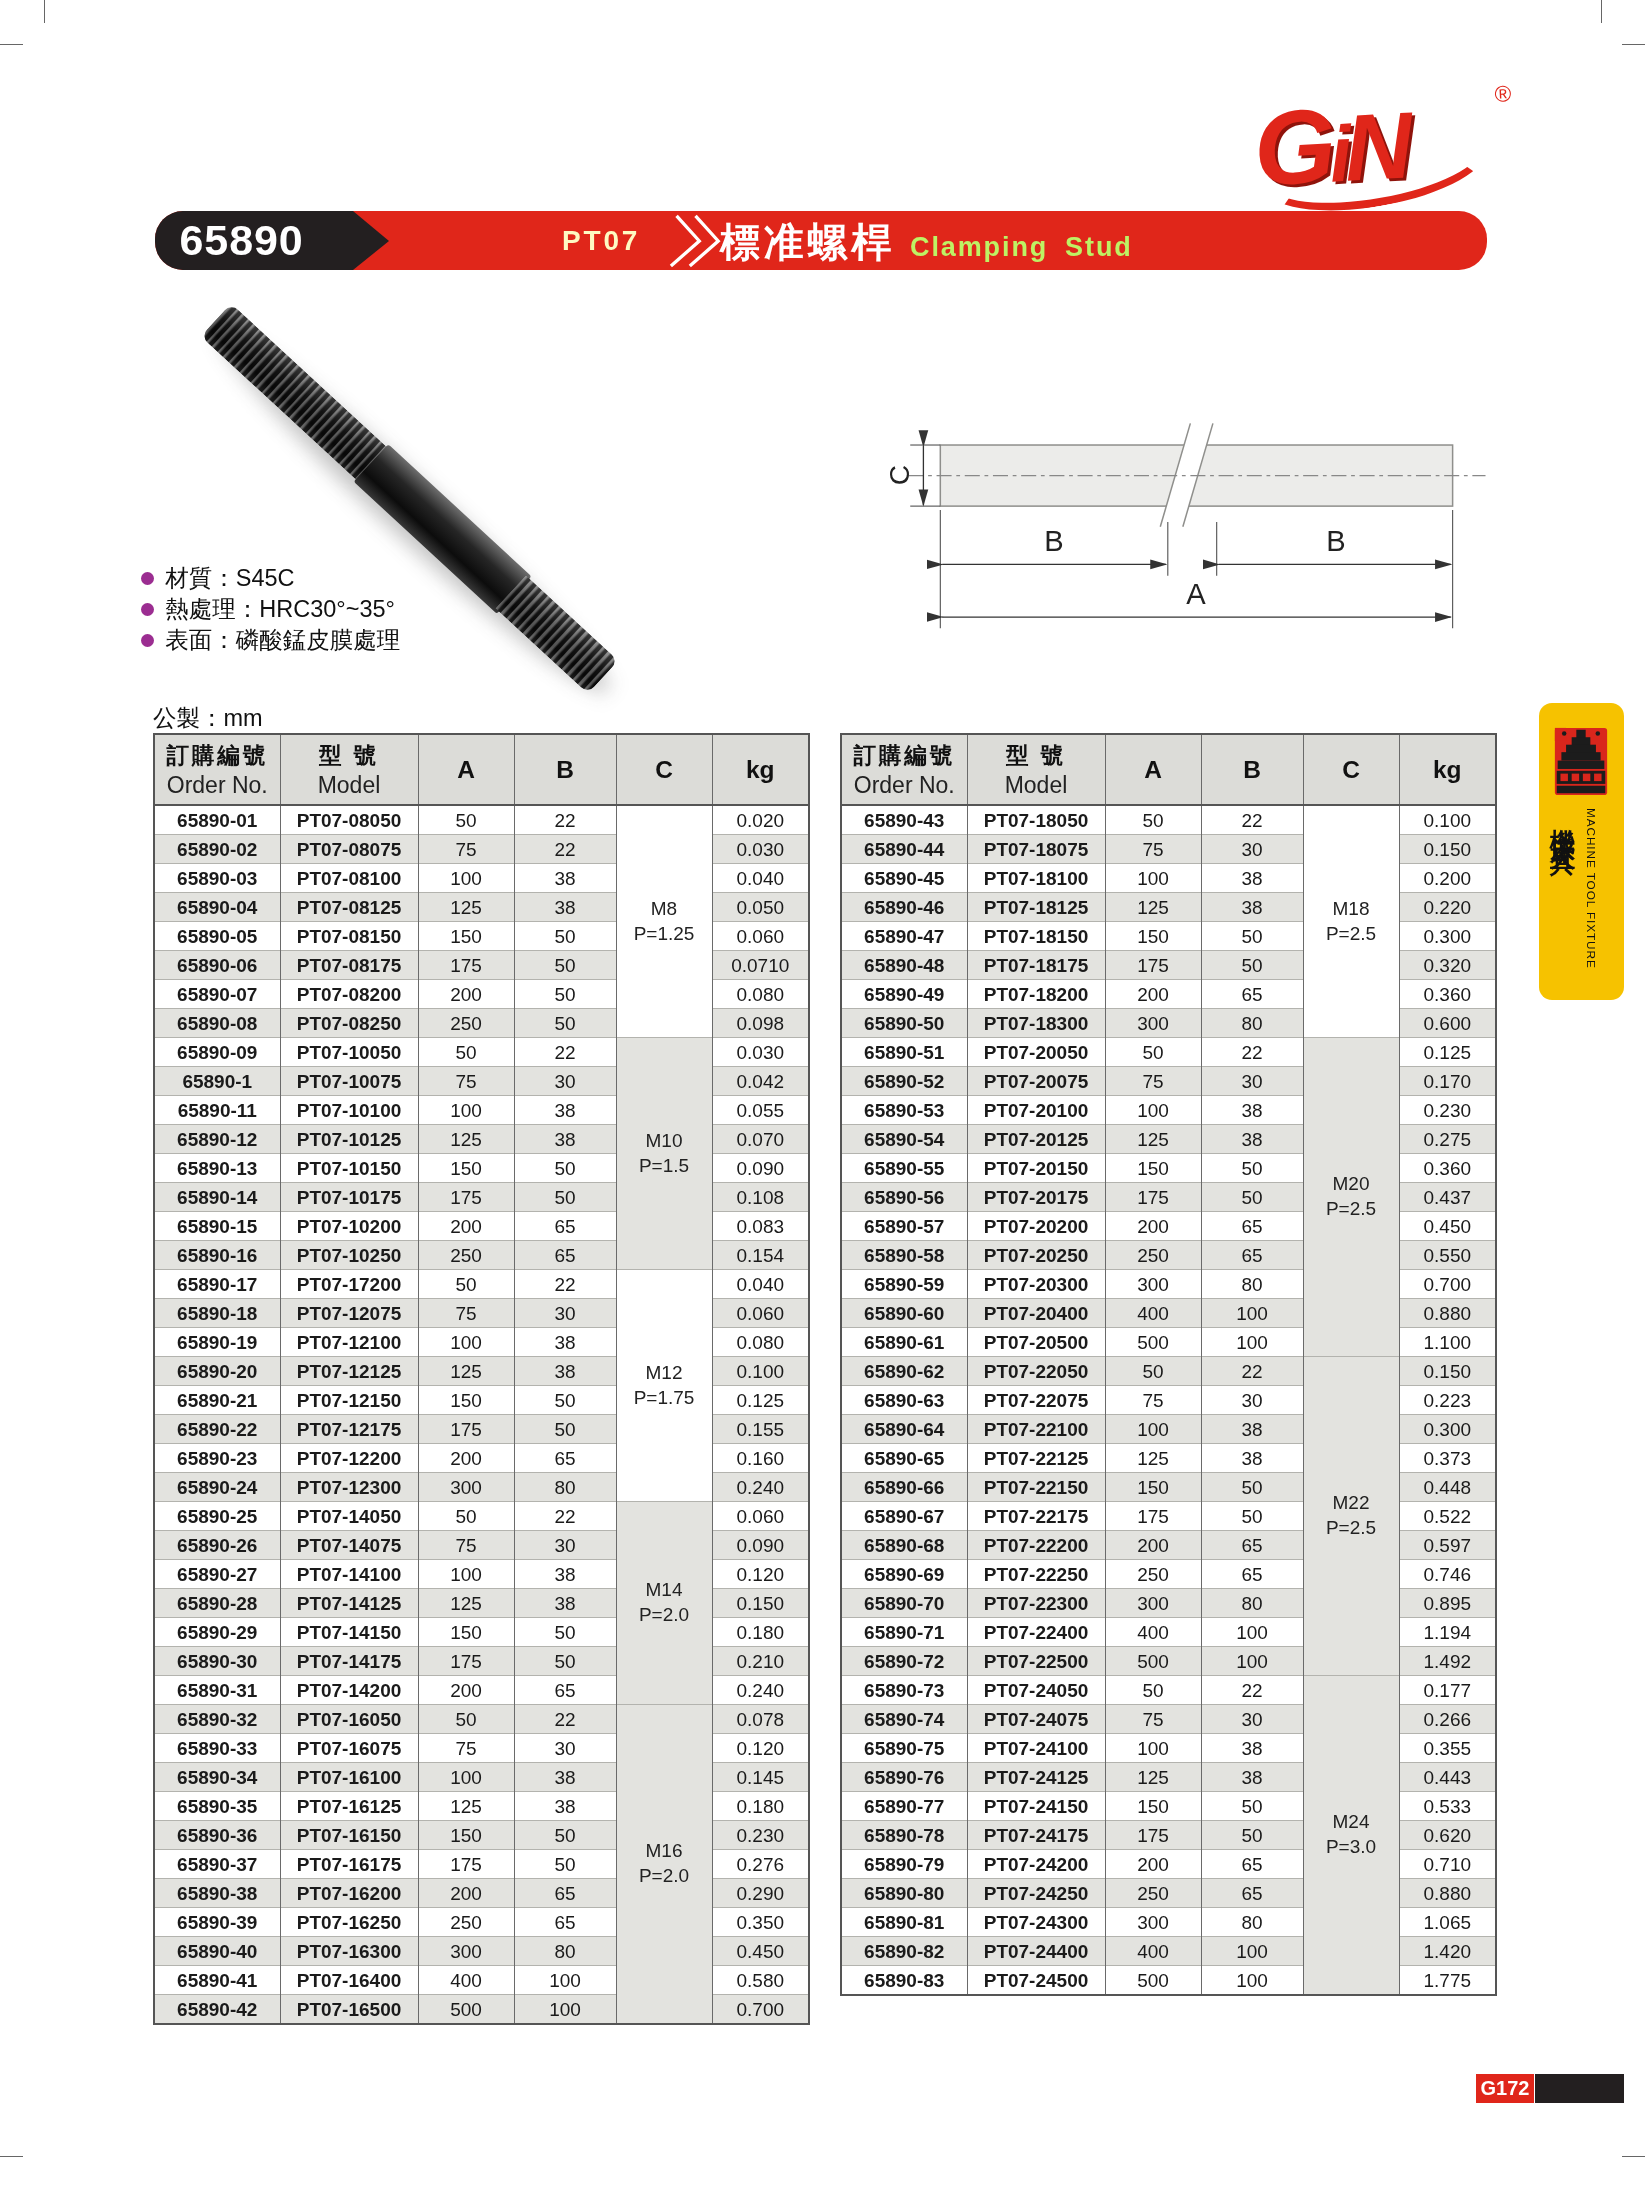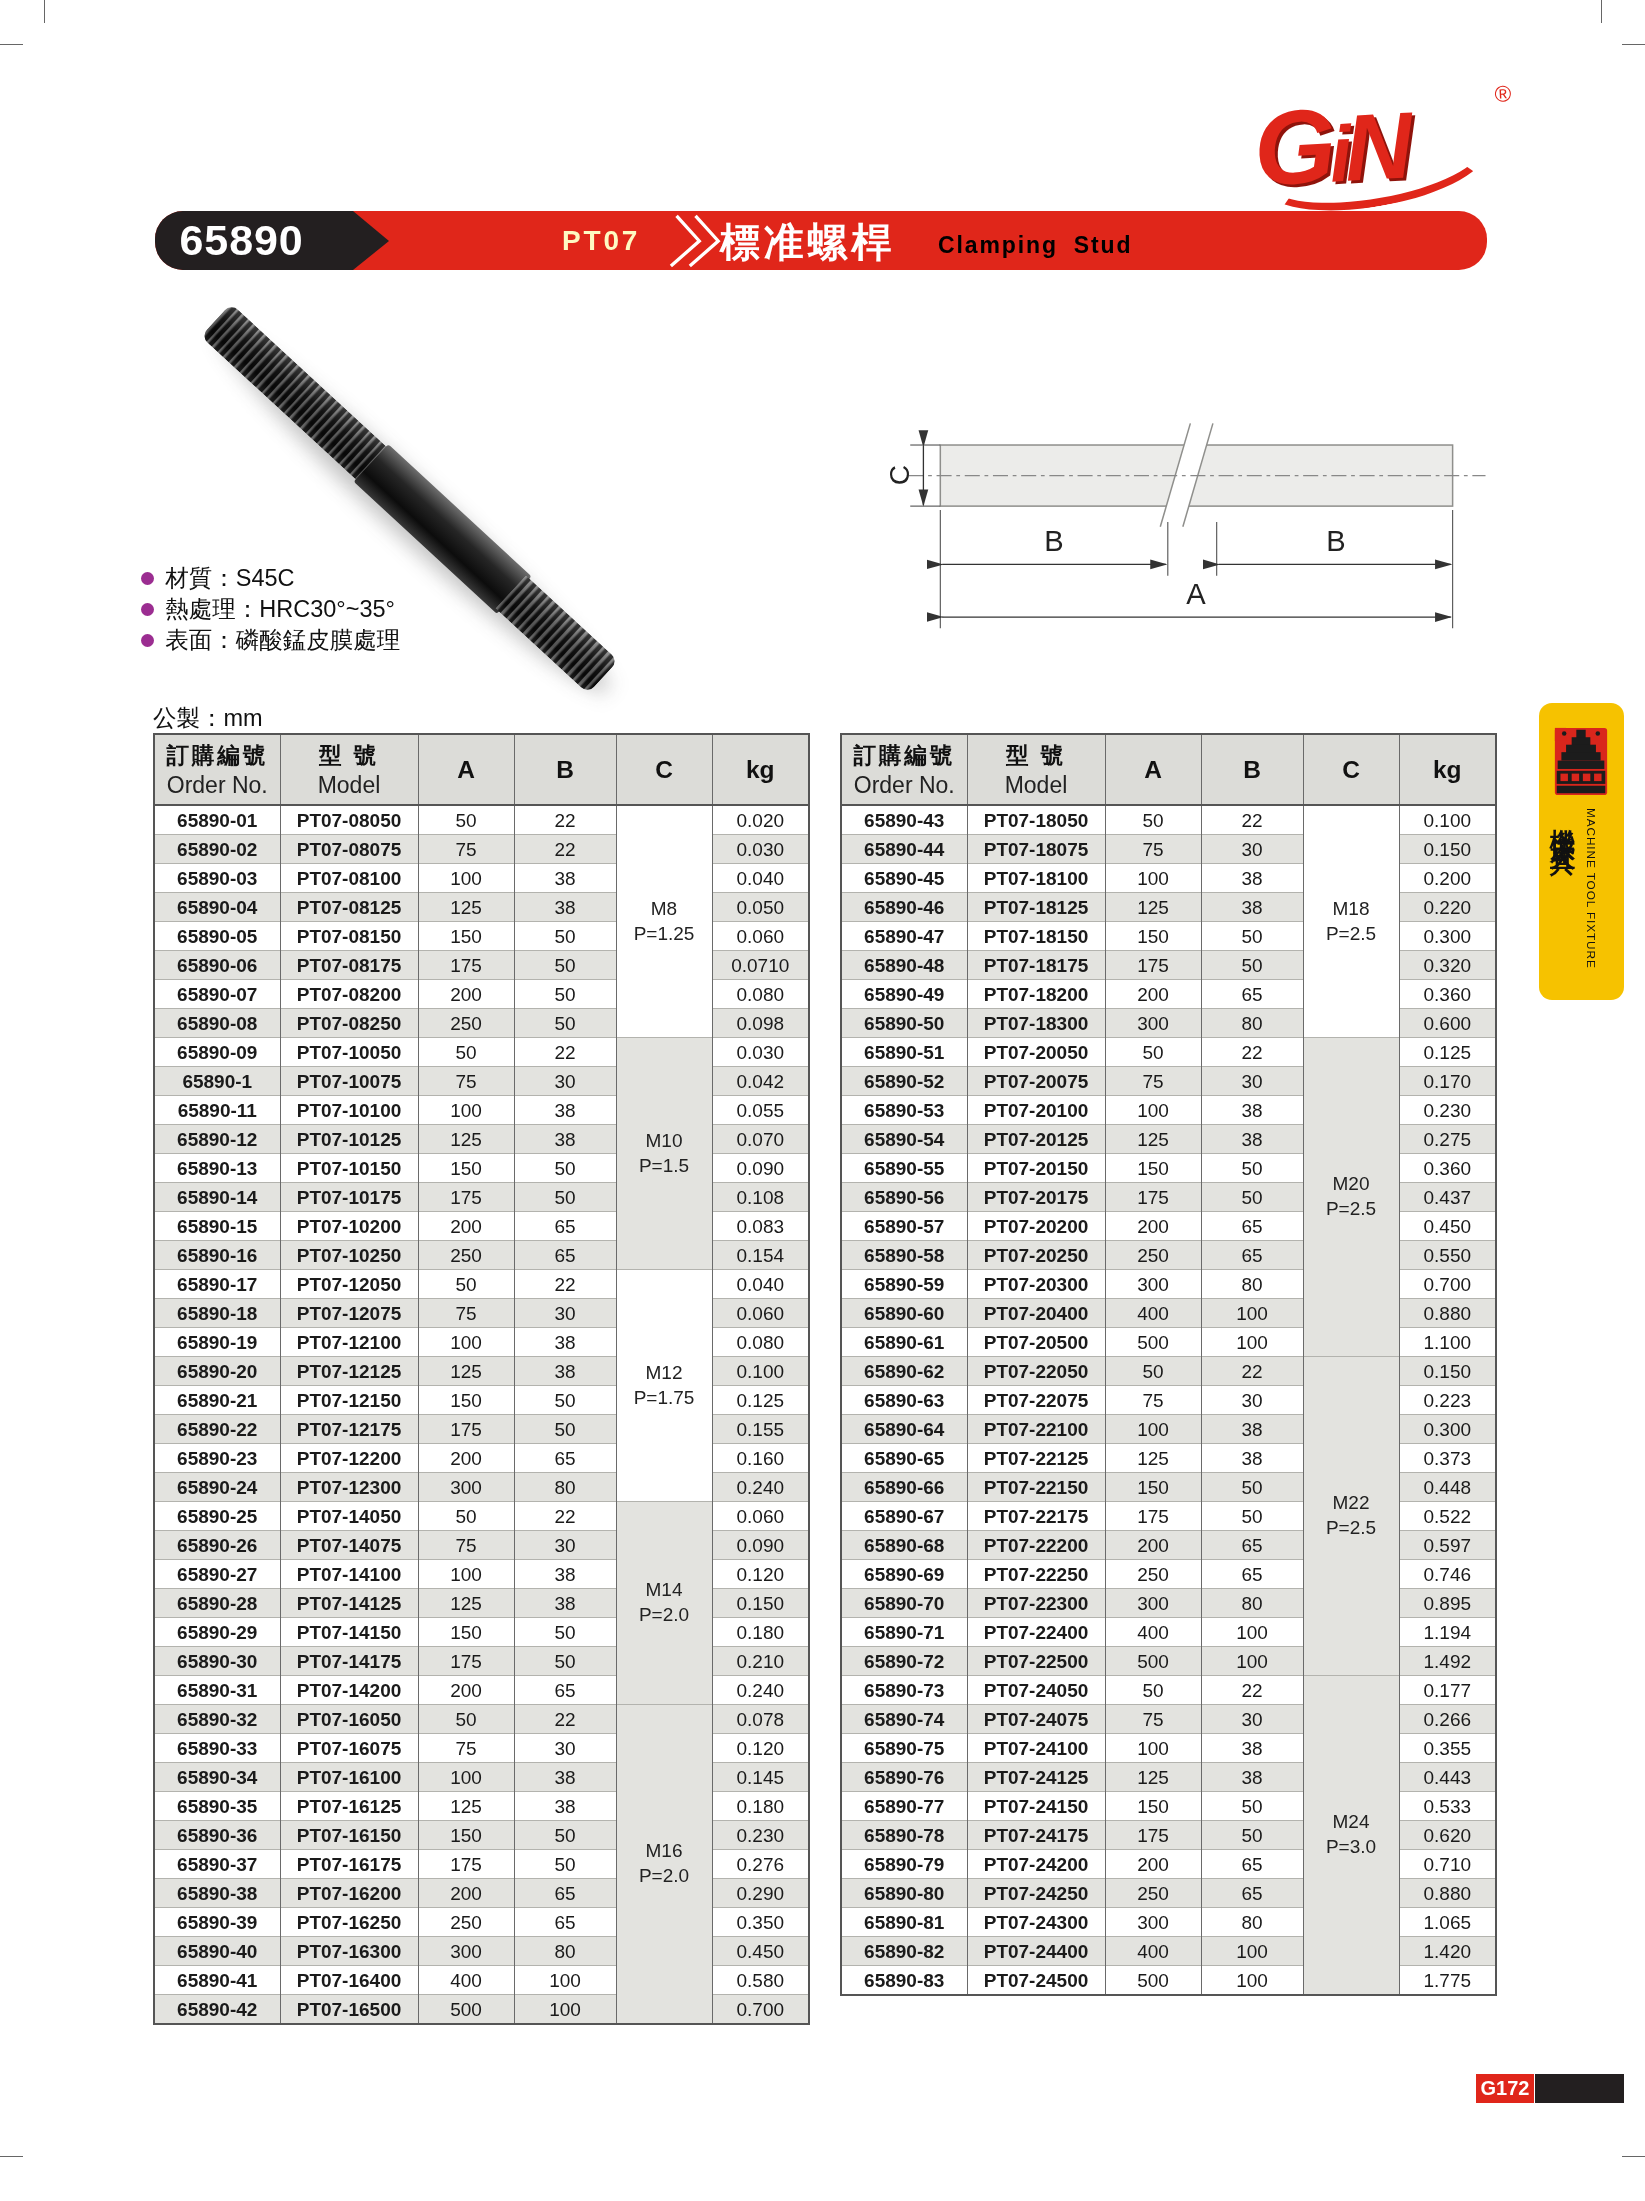--- a/index.html
+++ b/index.html
@@ -24,21 +24,21 @@
   .banner{position:absolute;left:155px;top:211px;width:1332px;height:59px;background:#E0261A;
           border-radius:28px;overflow:hidden;}
   .banner-black{position:absolute;left:0;top:0;width:234px;height:59px;background:#231f20;
                 clip-path:polygon(0 0,198px 0,234px 30px,198px 59px,0 59px);
                 display:flex;align-items:center;justify-content:flex-start;}
   .banner-code{color:#fff;font-weight:bold;font-size:43px;letter-spacing:0.9px;padding-left:24.5px;}
   .banner-series{position:absolute;left:407px;top:0;height:59px;display:flex;align-items:center;
                  color:#fef9c3;font-weight:bold;font-size:28px;letter-spacing:2.8px;}
   .banner-chevron{position:absolute;left:514px;top:2.8px;}
   .banner-zh{position:absolute;left:565px;top:3.8px;color:#fff;font-weight:bold;font-size:40px;letter-spacing:3.8px;}
-  .banner-en{position:absolute;left:755px;top:21px;color:#000000;font-weight:bold;font-size:23px;letter-spacing:1.9px;word-spacing:7.5px;margin-left:28px;}
+  .banner-en{position:absolute;left:755px;top:21px;color:#bef264;font-weight:bold;font-size:27px;letter-spacing:1.9px;word-spacing:7.5px;}
 
   
   .photo{position:absolute;left:155px;top:282px;width:508px;height:433px;}
   .stud-shadow{position:absolute;left:-3.8px;top:203px;width:527px;height:55px;border-radius:50%;
                background:rgba(40,40,40,.28);filter:blur(9.4px);transform:rotate(42.7deg);transform-origin:center;}
   .stud{position:absolute;left:-9.4px;top:191px;width:527px;height:51px;transform:rotate(42.7deg);transform-origin:center;}
   .stud .shank{position:absolute;left:40%;top:0;width:37%;height:51px;border-radius:2.8px;
         background:linear-gradient(to bottom,#6d6d6d,#262626 35%,#0c0c0c 72%,#383838);}
   .stud .thread{position:absolute;top:2.8px;height:45px;
         background:
@@ -329,21 +329,21 @@
         </tr>
         <tr class="alt">
           <td class="c0">65890-16</td>
           <td class="c1">PT07-10250</td>
           <td class="c2">250</td>
           <td class="c3">65</td>
           <td class="c5">0.154</td>
         </tr>
         <tr>
           <td class="c0">65890-17</td>
-          <td class="c1">PT07-12050</td>
+          <td class="c1">PT07-17200</td>
           <td class="c2">50</td>
           <td class="c3">22</td>
           <td rowspan="8" class="cgroup">
             <div>M12</div>
             <div>P=1.75</div>
           </td>
           <td class="c5">0.040</td>
         </tr>
         <tr class="alt">
           <td class="c0">65890-18</td>

